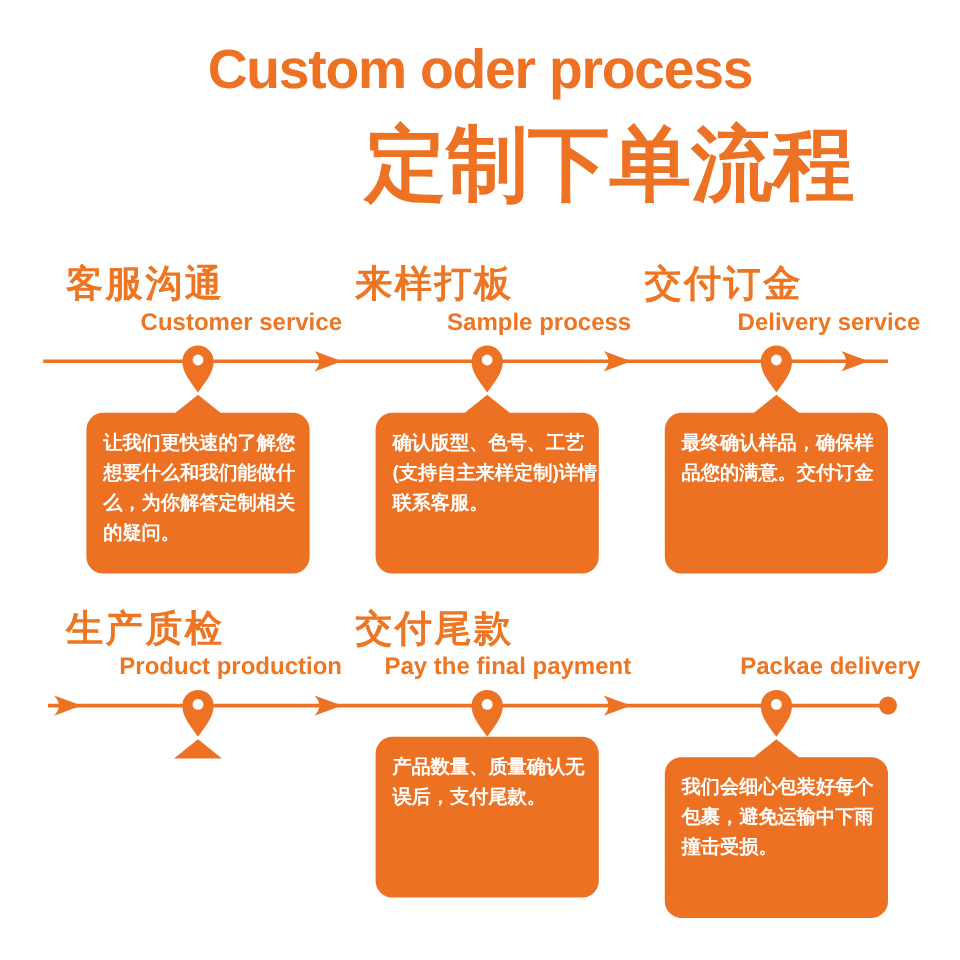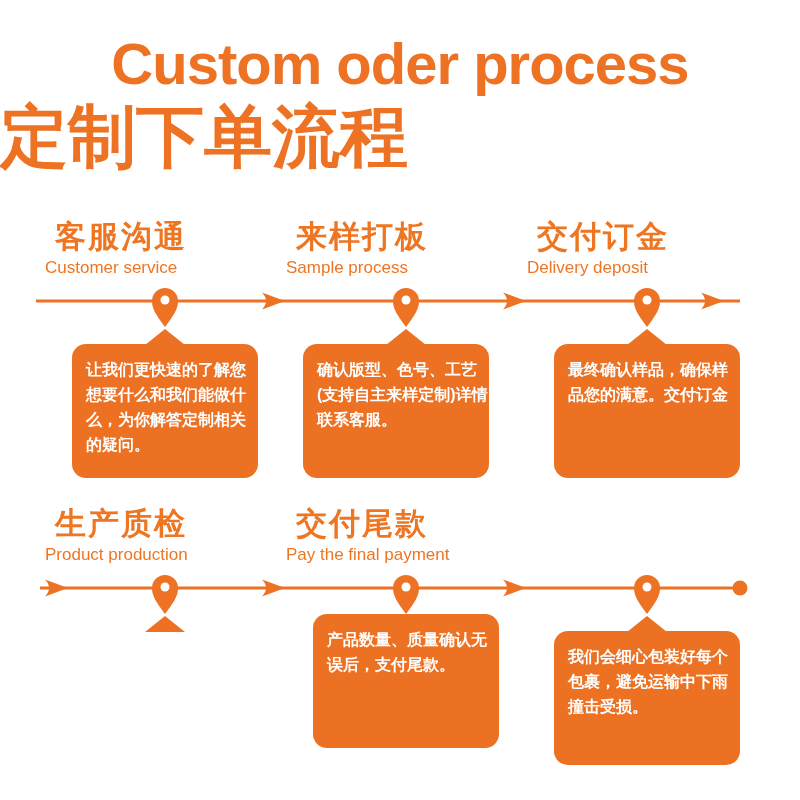--- a/index.html
+++ b/index.html
@@ -2,34 +2,34 @@
 <html><head>
 <meta charset="utf-8">
 <style>
   html,body{margin:0;padding:0;background:#ffffff;}
   #stage{
     position:relative;width:800px;height:800px;background:#ffffff;overflow:hidden;
     font-family:"Liberation Sans",sans-serif;
   }
   .title-en{
     position:absolute;top:30px;left:0;width:800px;text-align:center;
-    font-size:58px;font-weight:bold;letter-spacing:-1px;color:#ED7224;
+    font-size:46px;font-weight:bold;letter-spacing:-1px;color:#ED7224;
   }
   .title-zh{
-    position:absolute;top:92px;left:0;width:712px;text-align:left;
+    position:absolute;top:92px;left:0;width:712px;text-align:right;
     font-family:"DejaVu Serif","Liberation Serif",serif;
     font-size:68px;font-weight:bold;color:#ED7224;
   }
   .step-title{
     position:absolute;width:220px;
     font-size:31px;font-weight:bold;letter-spacing:2px;color:#EE7623;
   }
   .step-sub{
-    position:absolute;width:240px;text-align:left;
-    font-size:17px;font-weight:normal;color:#EE7623;
+    position:absolute;width:240px;text-align:right;
+    font-size:20px;font-weight:bold;color:#EE7623;
   }
   .flow-svg{position:absolute;left:0;width:800px;height:72px;}
   .desc-box{
     position:absolute;width:186px;height:134px;box-sizing:border-box;
     background:#EC7123;border-radius:14px;
     padding:13px 0 0 14px;
     color:#ffffff;font-size:16px;font-weight:bold;line-height:25px;
     text-align:left;
   }
   .box-tri{
@@ -44,21 +44,21 @@
 <div id="stage">
 
   <div class="title-en">Custom oder process</div>
   <div class="title-zh">定制下单流程</div>
 
   <div class="step-title" style="left:55px;top:216px">客服沟通</div>
   <div class="step-sub" style="left:45px;top:258px">Customer service</div>
   <div class="step-title" style="left:296px;top:216px">来样打板</div>
   <div class="step-sub" style="left:286px;top:258px">Sample process</div>
   <div class="step-title" style="left:537px;top:216px">交付订金</div>
-  <div class="step-sub" style="left:527px;top:258px">Delivery deposit</div>
+  <div class="step-sub" style="left:527px;top:258px">Delivery service</div>
 
   <svg class="flow-svg" style="top:266px" viewBox="0 0 800 72">
     <line x1="36" y1="35" x2="740" y2="35" stroke="#ED7224" stroke-width="3"></line>
     <path d="M262 26.5 L285 35 L262 43.5 Q270 35 262 26.5 Z" fill="#ED7224"></path>
     <path d="M503 26.5 L526 35 L503 43.5 Q511 35 503 26.5 Z" fill="#ED7224"></path>
     <path d="M701 26.5 L724 35 L701 43.5 Q709 35 701 26.5 Z" fill="#ED7224"></path>
     <g transform="translate(165,35)">
       <path d="M0 26 C -9 14 -13 8 -13 0 A 13 13 0 1 1 13 0 C 13 8 9 14 0 26 Z" fill="#ED7224"></path>
       <circle cx="0" cy="-1" r="4.5" fill="#ffffff"></circle>
     </g>
@@ -68,28 +68,29 @@
     </g>
     <g transform="translate(647,35)">
       <path d="M0 26 C -9 14 -13 8 -13 0 A 13 13 0 1 1 13 0 C 13 8 9 14 0 26 Z" fill="#ED7224"></path>
       <circle cx="0" cy="-1" r="4.5" fill="#ffffff"></circle>
     </g>
   </svg>
 
   <div class="box-tri" style="left:145px;top:329px"></div>
   <div class="desc-box" style="left:72px;top:344px">让我们更快速的了解您想要什么和我们能做什么，为你解答定制相关的疑问。</div>
   <div class="box-tri" style="left:386px;top:329px"></div>
-  <div class="desc-box" style="left:303px;top:344px">确认版型、色号、工艺(支持自主来样定制)详情联系客服。</div>
+  <div class="desc-box" style="left:313px;top:344px">确认版型、色号、工艺(支持自主来样定制)详情联系客服。</div>
   <div class="box-tri" style="left:627px;top:329px"></div>
   <div class="desc-box" style="left:554px;top:344px">最终确认样品，确保样品您的满意。交付订金</div>
 
   <div class="step-title" style="left:55px;top:503px">生产质检</div>
   <div class="step-sub" style="left:45px;top:545px">Product production</div>
   <div class="step-title" style="left:296px;top:503px">交付尾款</div>
   <div class="step-sub" style="left:286px;top:545px">Pay the final payment</div>
+  <div class="step-sub" style="left:527px;top:545px">Packae delivery</div>
 
   <svg class="flow-svg" style="top:553px" viewBox="0 0 800 72">
     <line x1="40" y1="35" x2="740" y2="35" stroke="#ED7224" stroke-width="3"></line>
     <path d="M45 26.5 L68 35 L45 43.5 Q53 35 45 26.5 Z" fill="#ED7224"></path>
     <path d="M262 26.5 L285 35 L262 43.5 Q270 35 262 26.5 Z" fill="#ED7224"></path>
     <path d="M503 26.5 L526 35 L503 43.5 Q511 35 503 26.5 Z" fill="#ED7224"></path>
     <circle cx="740" cy="35" r="7.5" fill="#ED7224"></circle>
     <g transform="translate(165,35)">
       <path d="M0 26 C -9 14 -13 8 -13 0 A 13 13 0 1 1 13 0 C 13 8 9 14 0 26 Z" fill="#ED7224"></path>
       <circle cx="0" cy="-1" r="4.5" fill="#ffffff"></circle>

